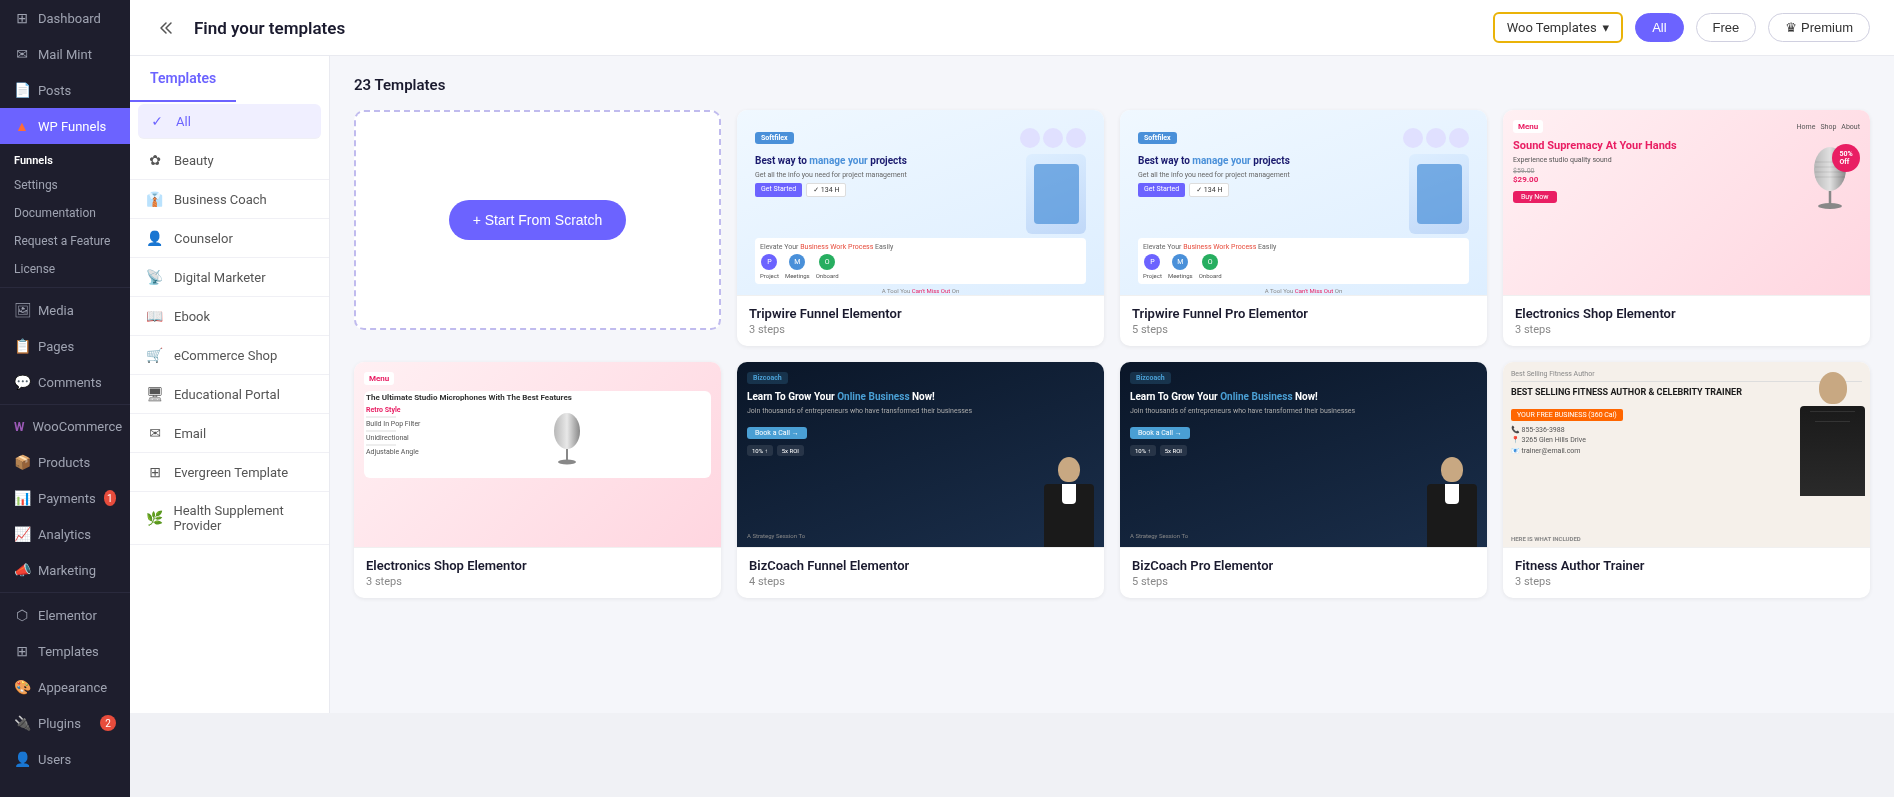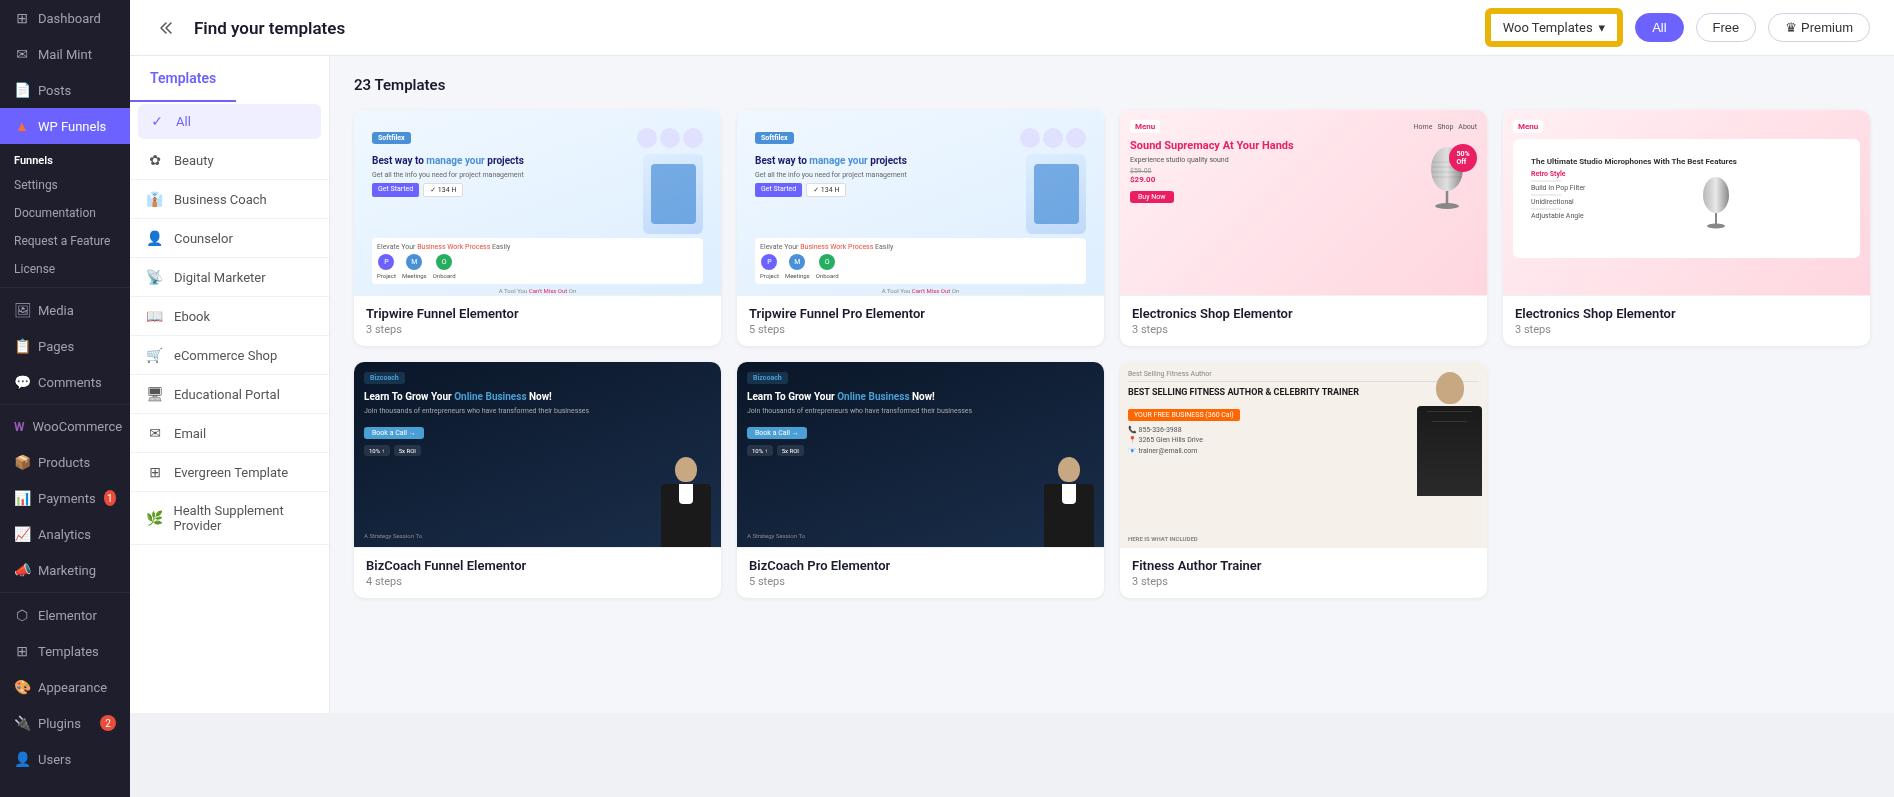--- a/index.html
+++ b/index.html
@@ -93,21 +93,21 @@
     }
     .topbar-right {
       display: flex;
       align-items: center;
       gap: 12px;
     }
     .template-dropdown {
       display: flex;
       align-items: center;
       gap: 6px;
-      border: 6px solid #eab308;
+      border: 2px solid #eab308;
       border-radius: 6px;
       padding: 6px 12px;
       font-size: 13px;
       color: #333;
       cursor: pointer;
       background: #fff;
     }
     .filter-btn {
       padding: 6px 16px;
       border-radius: 20px;
@@ -421,20 +421,23 @@
         <span class="category-icon">🌿</span>
         <span>Health Supplement Provider</span>
       </div>
     </aside>
 
     <main class="template-grid-area">
       <div class="grid-header">23 Templates</div>
 
       <div class="template-grid">
 
+        <div class="scratch-card">
+          <button class="scratch-btn">+ Start From Scratch</button>
+        </div>
 
         <div class="template-card">
           <div class="card-image">
             <div class="tripwire-mock">
               <div style="width:100%;height:100%;padding:8px;">
                 <div style="display:flex;justify-content:space-between;align-items:center;margin-bottom:6px;">
                   <div style="background:#4a90d9;border-radius:3px;padding:2px 6px;font-size:7px;color:#fff;font-weight:bold;">Softfilex</div>
                   <div style="display:flex;gap:3px;">
                     <div style="width:20px;height:20px;border-radius:50%;background:#e0e0ff;"></div>
                     <div style="width:20px;height:20px;border-radius:50%;background:#e0e0ff;"></div>
@@ -583,21 +586,21 @@
           </div>
         </div>
 
         <div class="template-card">
           <div class="card-image">
             <div style="background:linear-gradient(135deg,#fff0f3 0%,#ffd6e0 100%);width:100%;height:100%;position:relative;padding:10px;overflow:hidden;">
               <div style="display:flex;justify-content:space-between;align-items:center;margin-bottom:6px;">
                 <div style="background:#fff;border-radius:3px;padding:2px 5px;font-size:8px;font-weight:bold;color:#e91e63;">Menu</div>
               </div>
 
-              <div style="background:#fff;border-radius:6px;padding:18px;">
+              <div style="background:#fff;border-radius:6px;padding:2px;">
                 <div style="font-size:8px;font-weight:bold;color:#333;margin-bottom:4px;">The Ultimate Studio Microphones With The Best Features</div>
                 <div style="display:flex;gap:5px;">
                   <div>
                     <div style="font-size:7px;color:#e91e63;font-weight:bold;">Retro Style</div>
                     <div style="width:30px;height:2px;background:#eee;margin:2px 0;"></div>
                     <div style="font-size:7px;color:#555;">Build In Pop Filter</div>
                     <div style="width:30px;height:2px;background:#eee;margin:2px 0;"></div>
                     <div style="font-size:7px;color:#555;">Unidirectional</div>
                     <div style="width:30px;height:2px;background:#eee;margin:2px 0;"></div>
                     <div style="font-size:7px;color:#555;">Adjustable Angle</div>

